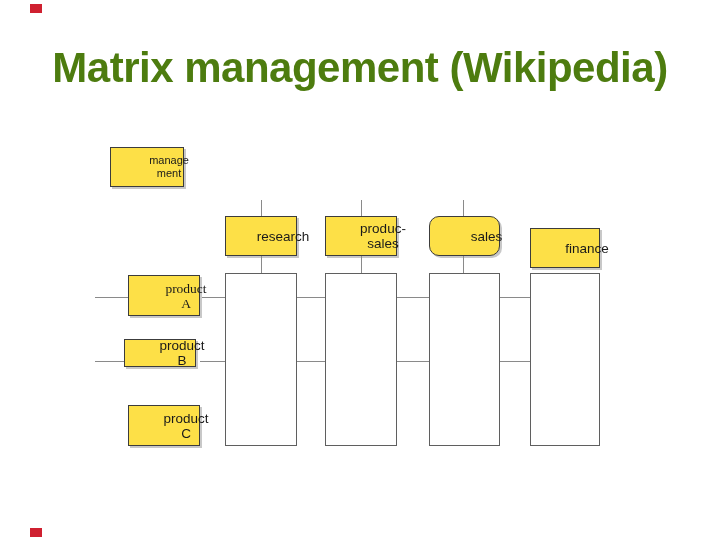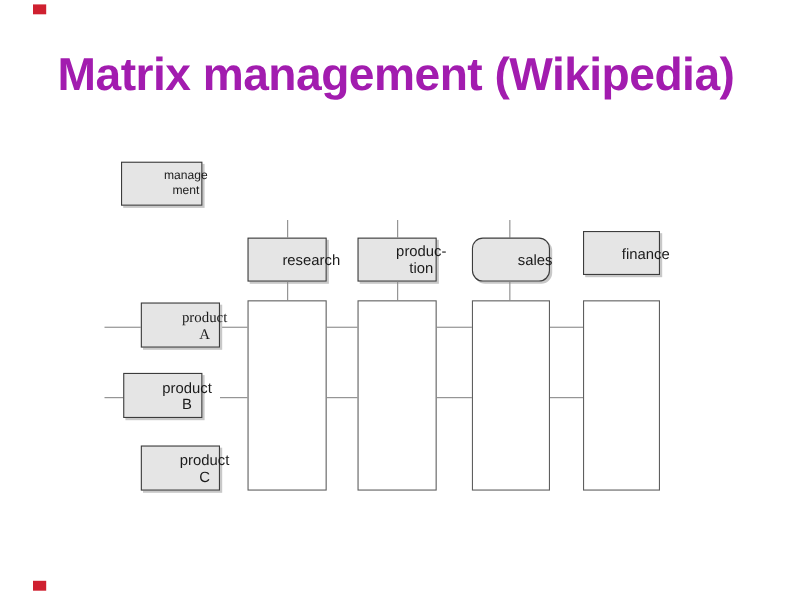--- a/index.html
+++ b/index.html
@@ -25,46 +25,46 @@
   }
   .marker-top{left:30px;top:4px;}
   .marker-bottom{left:30px;top:528px;}
   .slide-title{
     position:absolute;
     left:0;right:0;top:44px;
     text-align:center;
     font-size:42px;
     font-weight:600;
     letter-spacing:-0.5px;
-    color:#a21caf;
+    color:#4d7c0f;
     white-space:nowrap;
   }
   .diagram{position:absolute;inset:0;}
   .node{
     position:absolute;
-    background:#e5e5e5;
+    background:#fde047;
     border:1px solid var(--border-dark);
     box-shadow:2px 2px 0 #c8c8c8;
     display:flex;
     align-items:center;
     justify-content:center;
     text-align:center;
     font-size:13.5px;
     line-height:15px;
     color:var(--text);
     padding-left:44px;
   }
   .node .lbl{white-space:pre-line;}
   .mgmt{left:110px;top:147px;width:74px;height:40px;font-size:11px;line-height:13px;}
   .dept-research{left:225px;top:216px;width:72px;height:40px;}
   .dept-production{left:325px;top:216px;width:72px;height:40px;}
   .dept-sales{left:429px;top:216px;width:71px;height:40px;border-radius:10px;}
-  .dept-finance{left:530px;top:210px;width:70px;height:40px;}
+  .dept-finance{left:530px;top:228px;width:70px;height:40px;}
   .prod-a{left:128px;top:275px;width:72px;height:41px;font-family:Liberation Serif, serif;}
-  .prod-b{left:112px;top:339px;width:72px;height:41px;}
+  .prod-b{left:124px;top:339px;width:72px;height:28px;}
   .prod-c{left:128px;top:405px;width:72px;height:41px;align-items:center;}
   .tall-col{
     position:absolute;
     top:273px;height:173px;
     background:#ffffff;
     border:1px solid var(--col-border);
   }
   .col-research{left:225px;width:72px;}
   .col-production{left:325px;width:72px;}
   .col-sales{left:429px;width:71px;}
@@ -90,21 +90,21 @@
 
   <div class="v-line" style="left:261px;top:200px;height:16px;"></div>
   <div class="v-line" style="left:361px;top:200px;height:16px;"></div>
   <div class="v-line" style="left:463px;top:200px;height:16px;"></div>
 
   <div class="node dept-research">
     <span class="lbl">research</span>
   </div>
   <div class="node dept-production">
     <span class="lbl">produc-
-tion</span>
+sales</span>
   </div>
   <div class="node dept-sales">
     <span class="lbl">sales</span>
   </div>
   <div class="node dept-finance">
     <span class="lbl">finance</span>
   </div>
 
   <div class="v-line" style="left:261px;top:256px;height:17px;"></div>
   <div class="v-line" style="left:361px;top:256px;height:17px;"></div>

